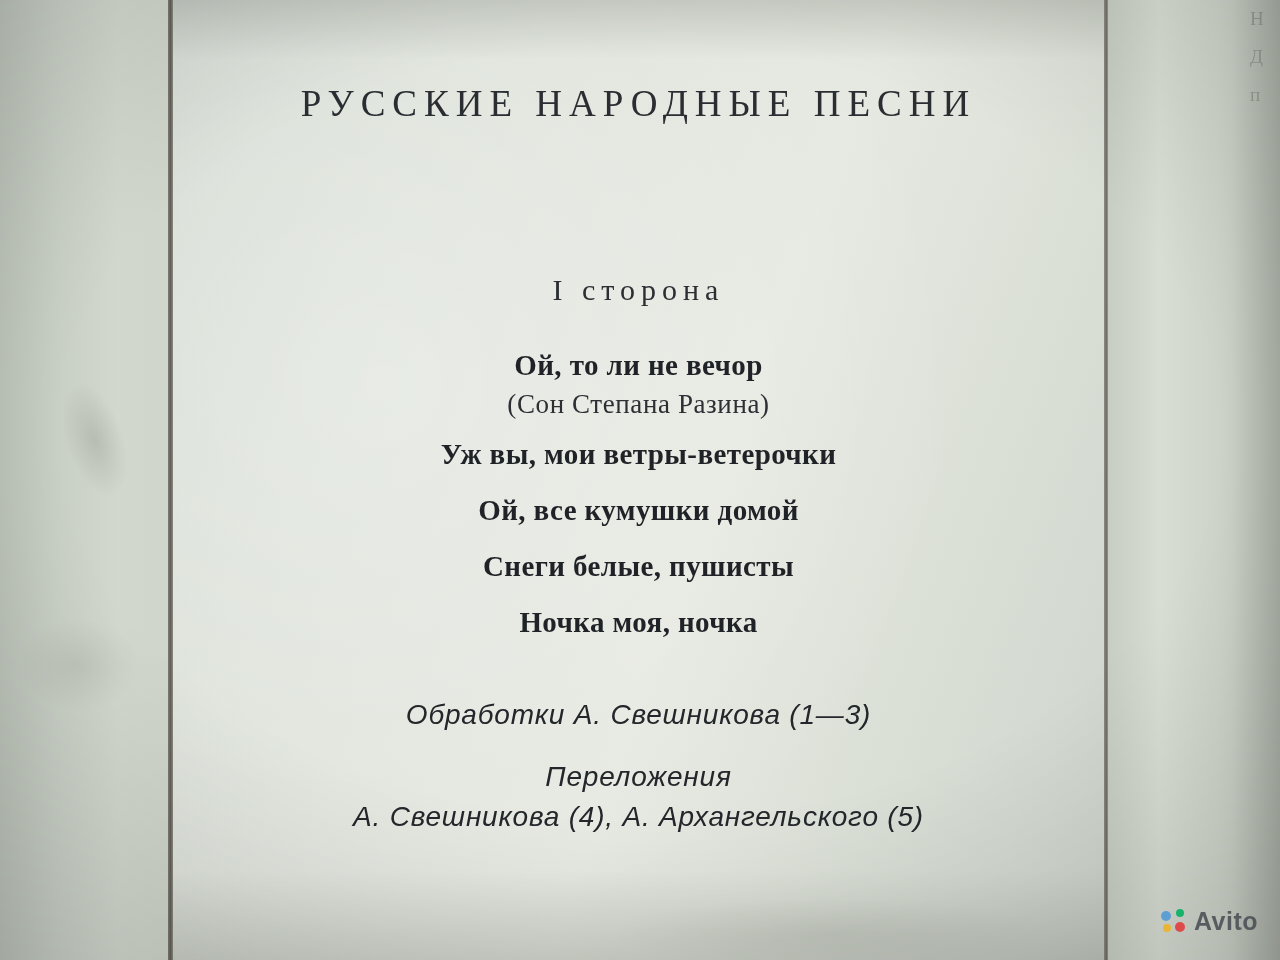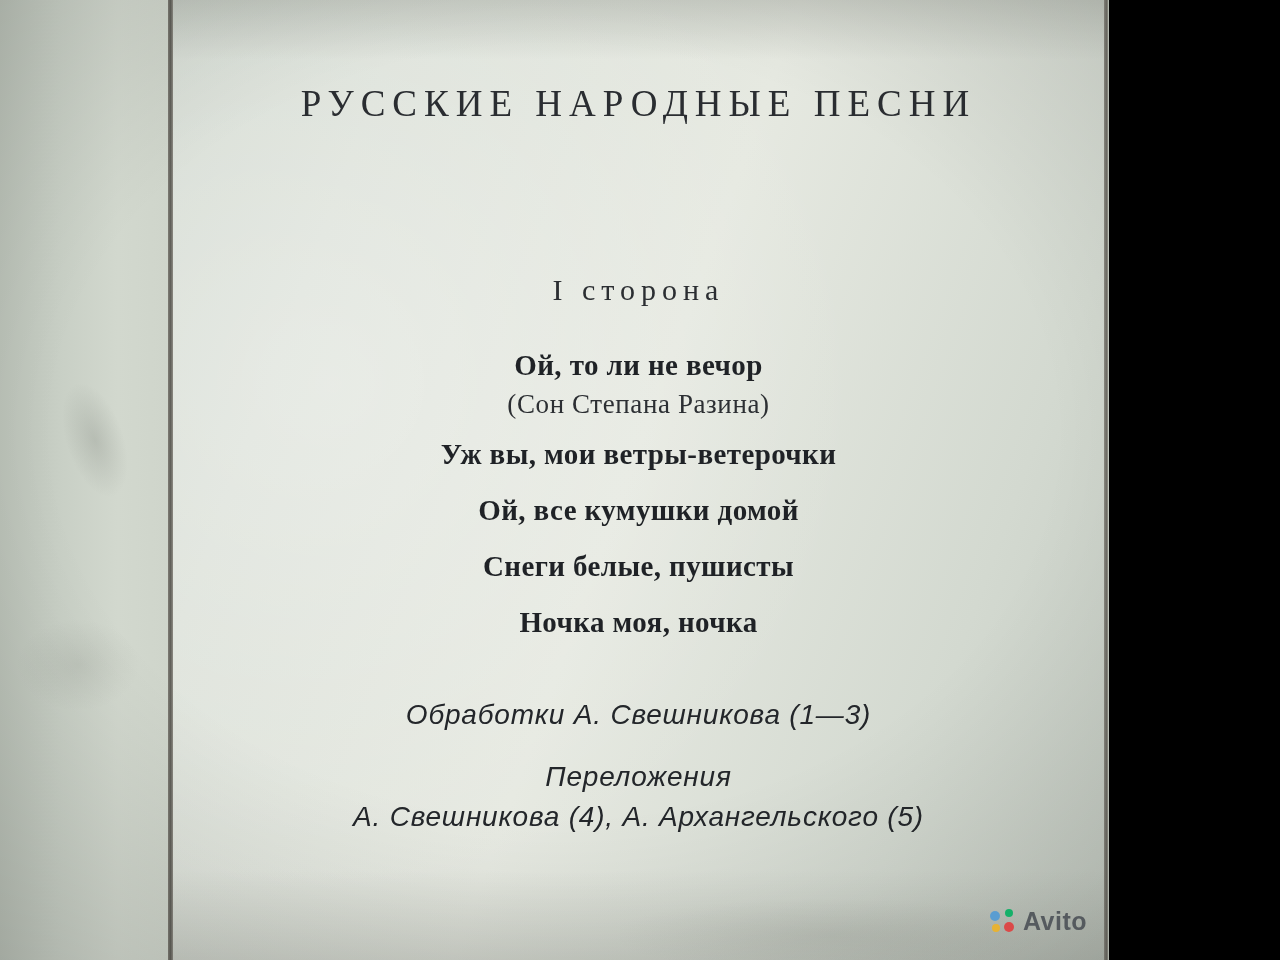--- a/index.html
+++ b/index.html
@@ -2,21 +2,21 @@
 <html lang="ru"><head>
 <meta charset="utf-8">
 <style>
   html, body {
     margin: 0;
     padding: 0;
     background: #000;
   }
   #page {
     position: relative;
-    width: 1109px;
+    width: 1280px;
     height: 960px;
     overflow: hidden;
     background: #fef9c3;
     font-family: "Liberation Serif", serif;
   }
 
   
   .paper-outer {
     position: absolute;
     inset: 0;

